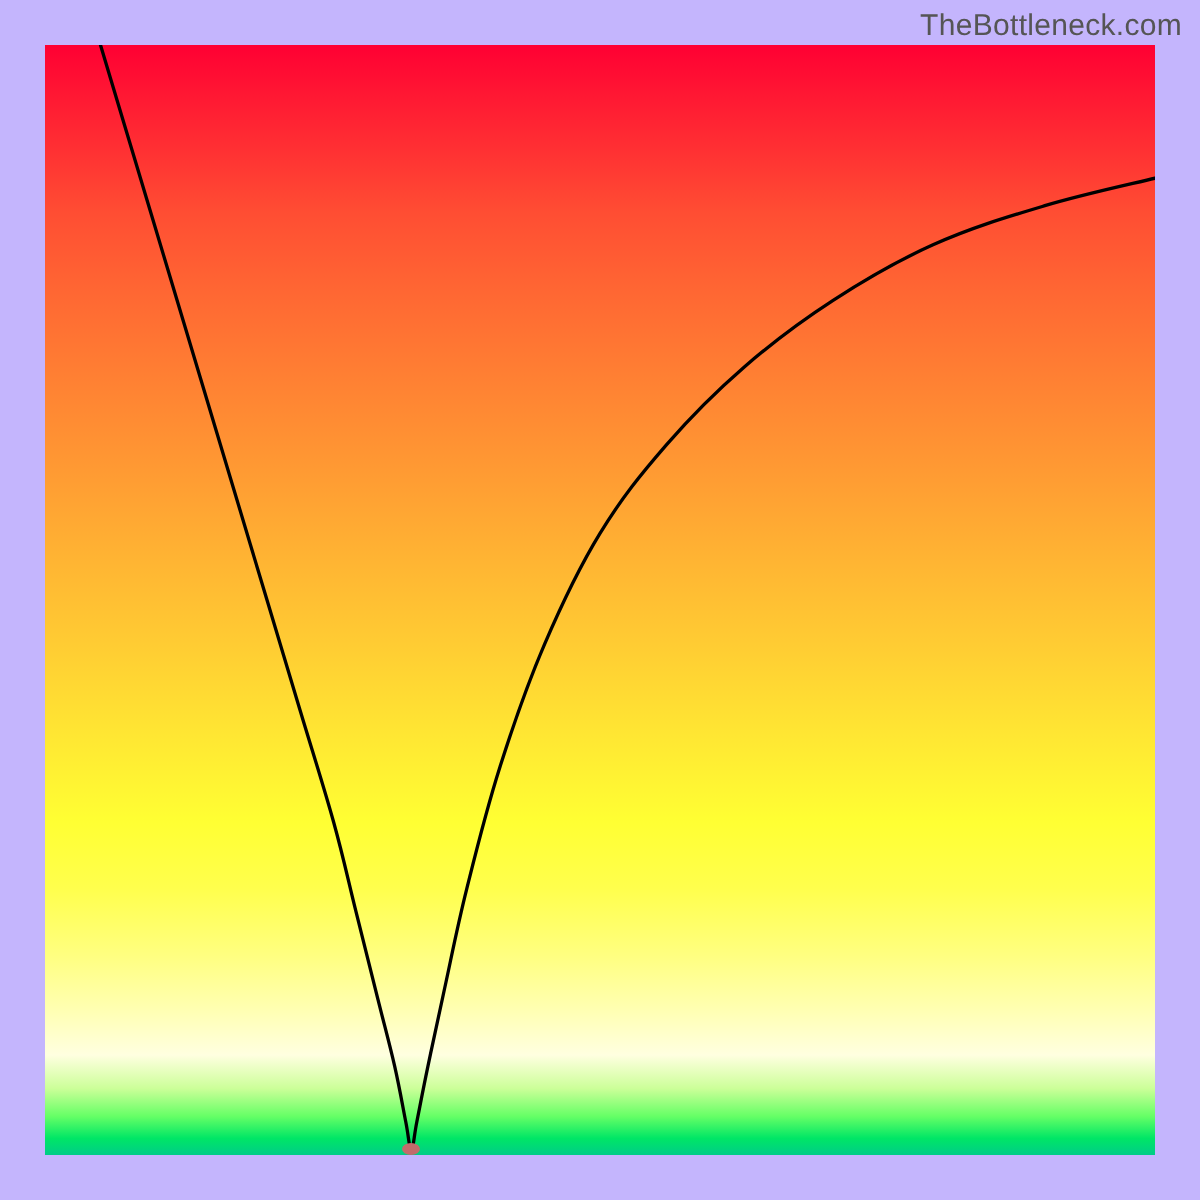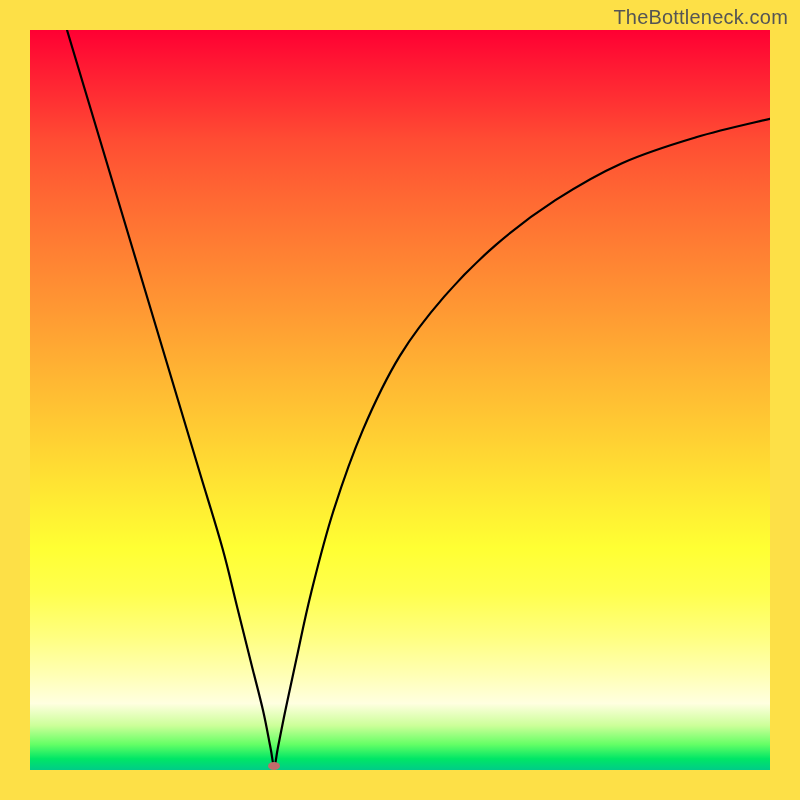--- a/index.html
+++ b/index.html
@@ -8,21 +8,21 @@
     width: 800px;
     height: 800px;
     overflow: hidden;
     font-family: Arial, Helvetica, sans-serif;
     background: #000;
   }
   .chart-container {
     position: relative;
     width: 800px;
     height: 800px;
-    background: #fde047;
+    background: #c4b5fd;
   }
   .plot-area {
     position: absolute;
     left: 30px;
     top: 30px;
     width: 740px;
     height: 740px;
     background: linear-gradient(to bottom,
       #ff0033 0%,
       #ff1a33 5%,

